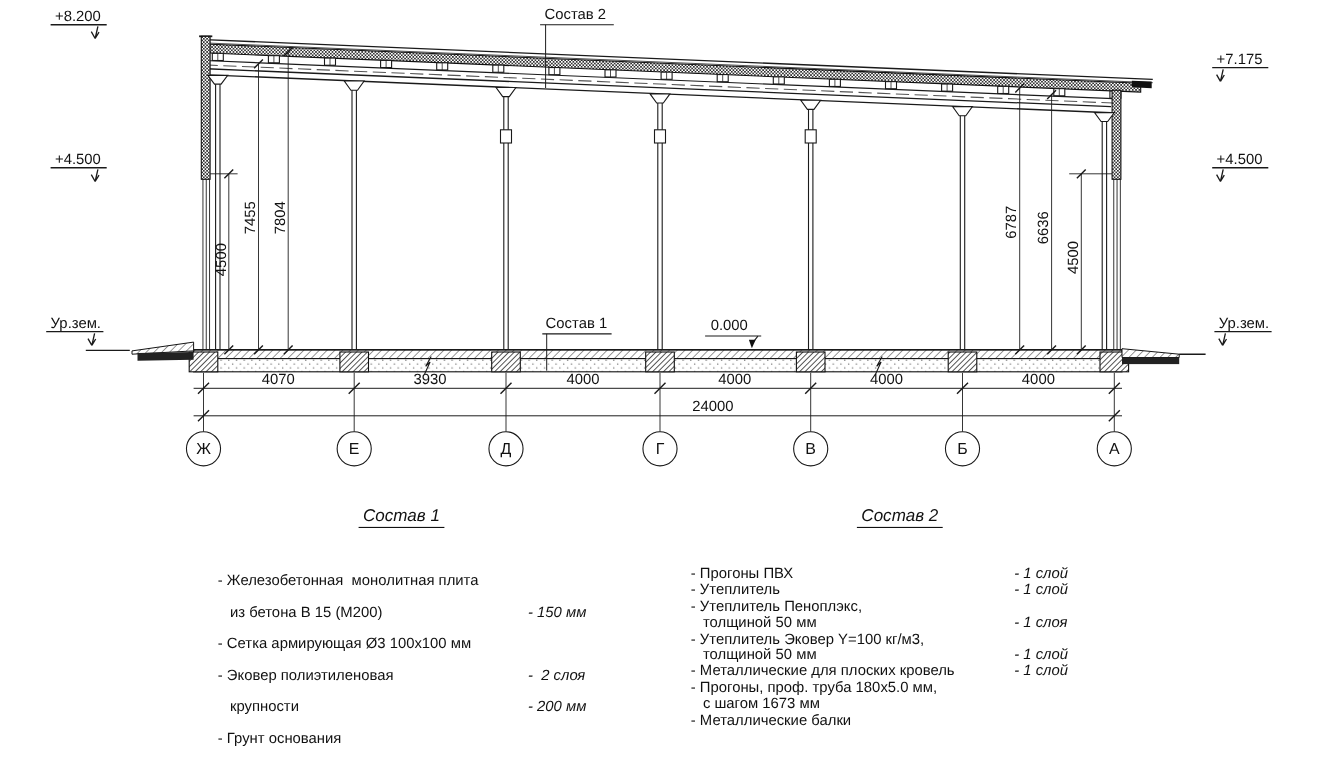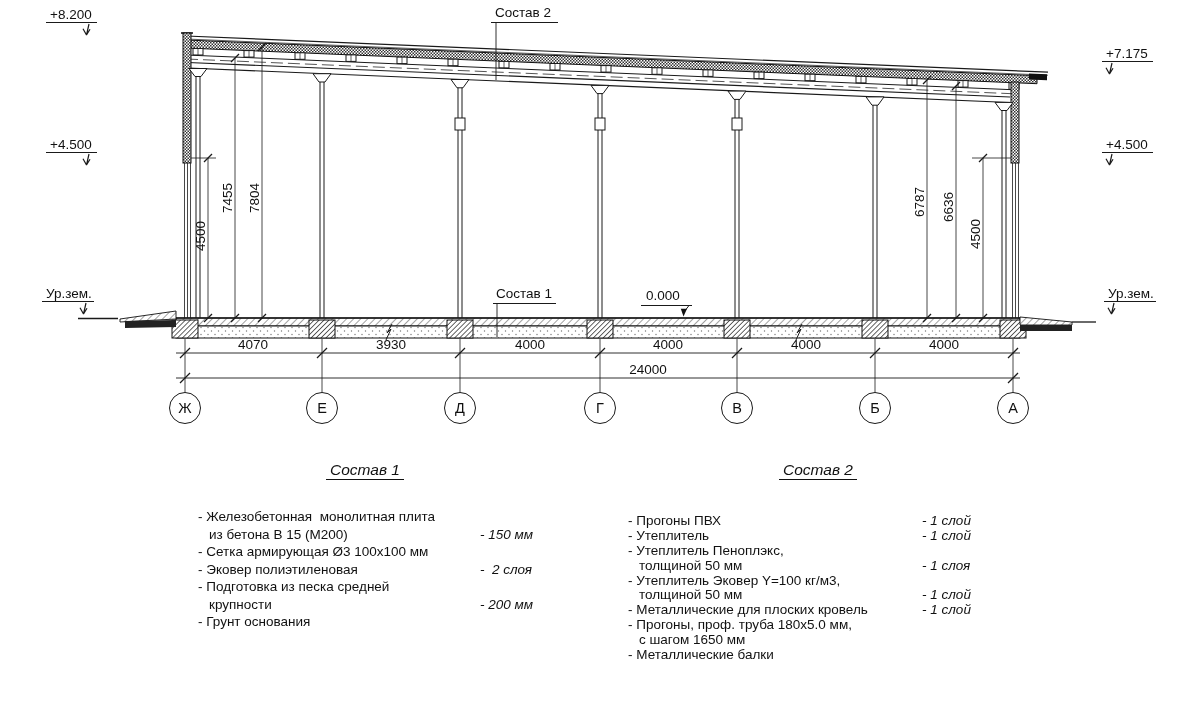--- a/index.html
+++ b/index.html
@@ -11,21 +11,21 @@
   .ln{stroke:#1a1a1a;fill:none;}
   .s07{stroke-width:.7;} .s08{stroke-width:.8;} .s09{stroke-width:.9;}
   .s10{stroke-width:1;} .s12{stroke-width:1.2;} .s13{stroke-width:1.3;} .s16{stroke-width:1.6;}
   .dash{stroke:#555;stroke-width:1;stroke-dasharray:12 5;}
   .whitebox{fill:#fff;stroke:#1a1a1a;stroke-width:1;}
   
   .spec-title{position:absolute;text-align:center;font-size:15.5px;font-style:italic;}
   .spec-title span{border-bottom:1.5px solid #111;padding:0 4px 1px 4px;}
   .spec{position:absolute;font-size:13.5px;}
   .srow{position:relative;}
-  .spec1 .srow{height:17.5px;line-height:17.5px;}
+  .spec1 .srow{height:17.5px;line-height:17.5px;margin-top:11px;}
   .spec2 .srow{height:14.9px;line-height:14.9px;}
   .srow .t{white-space:pre;}
   .srow .t.ind{padding-left:11px;}
   .srow .v{position:absolute;top:0;white-space:pre;font-style:italic;}
   .spec1 .srow .v{left:282px;text-align:right;}
   .spec2 .srow .v{left:294px;}
 </style>
 </head>
 <body>
 
@@ -296,35 +296,34 @@
 
 
 <div class="spec-title" style="left:200px;top:461px;width:330px;">
   <span>Состав 1</span>
 </div>
 <div class="spec spec1" style="left:198px;top:508px;width:400px;">
   <div class="srow"><span class="t">- Железобетонная  монолитная плита</span><span class="v"></span></div>
   <div class="srow"><span class="t ind">из бетона В 15 (М200)</span><span class="v">- 150 мм</span></div>
   <div class="srow"><span class="t">- Сетка армирующая Ø3 100x100 мм</span><span class="v"></span></div>
   <div class="srow"><span class="t">- Эковер полиэтиленовая</span><span class="v">-  2 слоя</span></div>
-  <div class="srow"><span class="t">- Подготовка из песка средней</span><span class="v"></span></div>
   <div class="srow"><span class="t ind">крупности</span><span class="v">- 200 мм</span></div>
   <div class="srow"><span class="t">- Грунт основания</span><span class="v"></span></div>
 </div>
 
 
 <div class="spec-title" style="left:628px;top:461px;width:380px;">
   <span>Состав 2</span>
 </div>
 <div class="spec spec2" style="left:628px;top:514px;width:420px;">
   <div class="srow"><span class="t">- Прогоны ПВХ</span><span class="v">- 1 слой</span></div>
   <div class="srow"><span class="t">- Утеплитель</span><span class="v">- 1 слой</span></div>
   <div class="srow"><span class="t">- Утеплитель Пеноплэкс,</span><span class="v"></span></div>
   <div class="srow"><span class="t ind">толщиной 50 мм</span><span class="v">- 1 слоя</span></div>
   <div class="srow"><span class="t">- Утеплитель Эковер Y=100 кг/м3,</span><span class="v"></span></div>
   <div class="srow"><span class="t ind">толщиной 50 мм</span><span class="v">- 1 слой</span></div>
   <div class="srow"><span class="t">- Металлические для плоских кровель</span><span class="v">- 1 слой</span></div>
   <div class="srow"><span class="t">- Прогоны, проф. труба 180x5.0 мм,</span><span class="v"></span></div>
-  <div class="srow"><span class="t ind">с шагом 1650 мм</span><span class="v"></span></div>
+  <div class="srow"><span class="t ind">с шагом 1673 мм</span><span class="v"></span></div>
   <div class="srow"><span class="t">- Металлические балки</span><span class="v"></span></div>
 </div>
 
 </div>
 
 </body></html>

